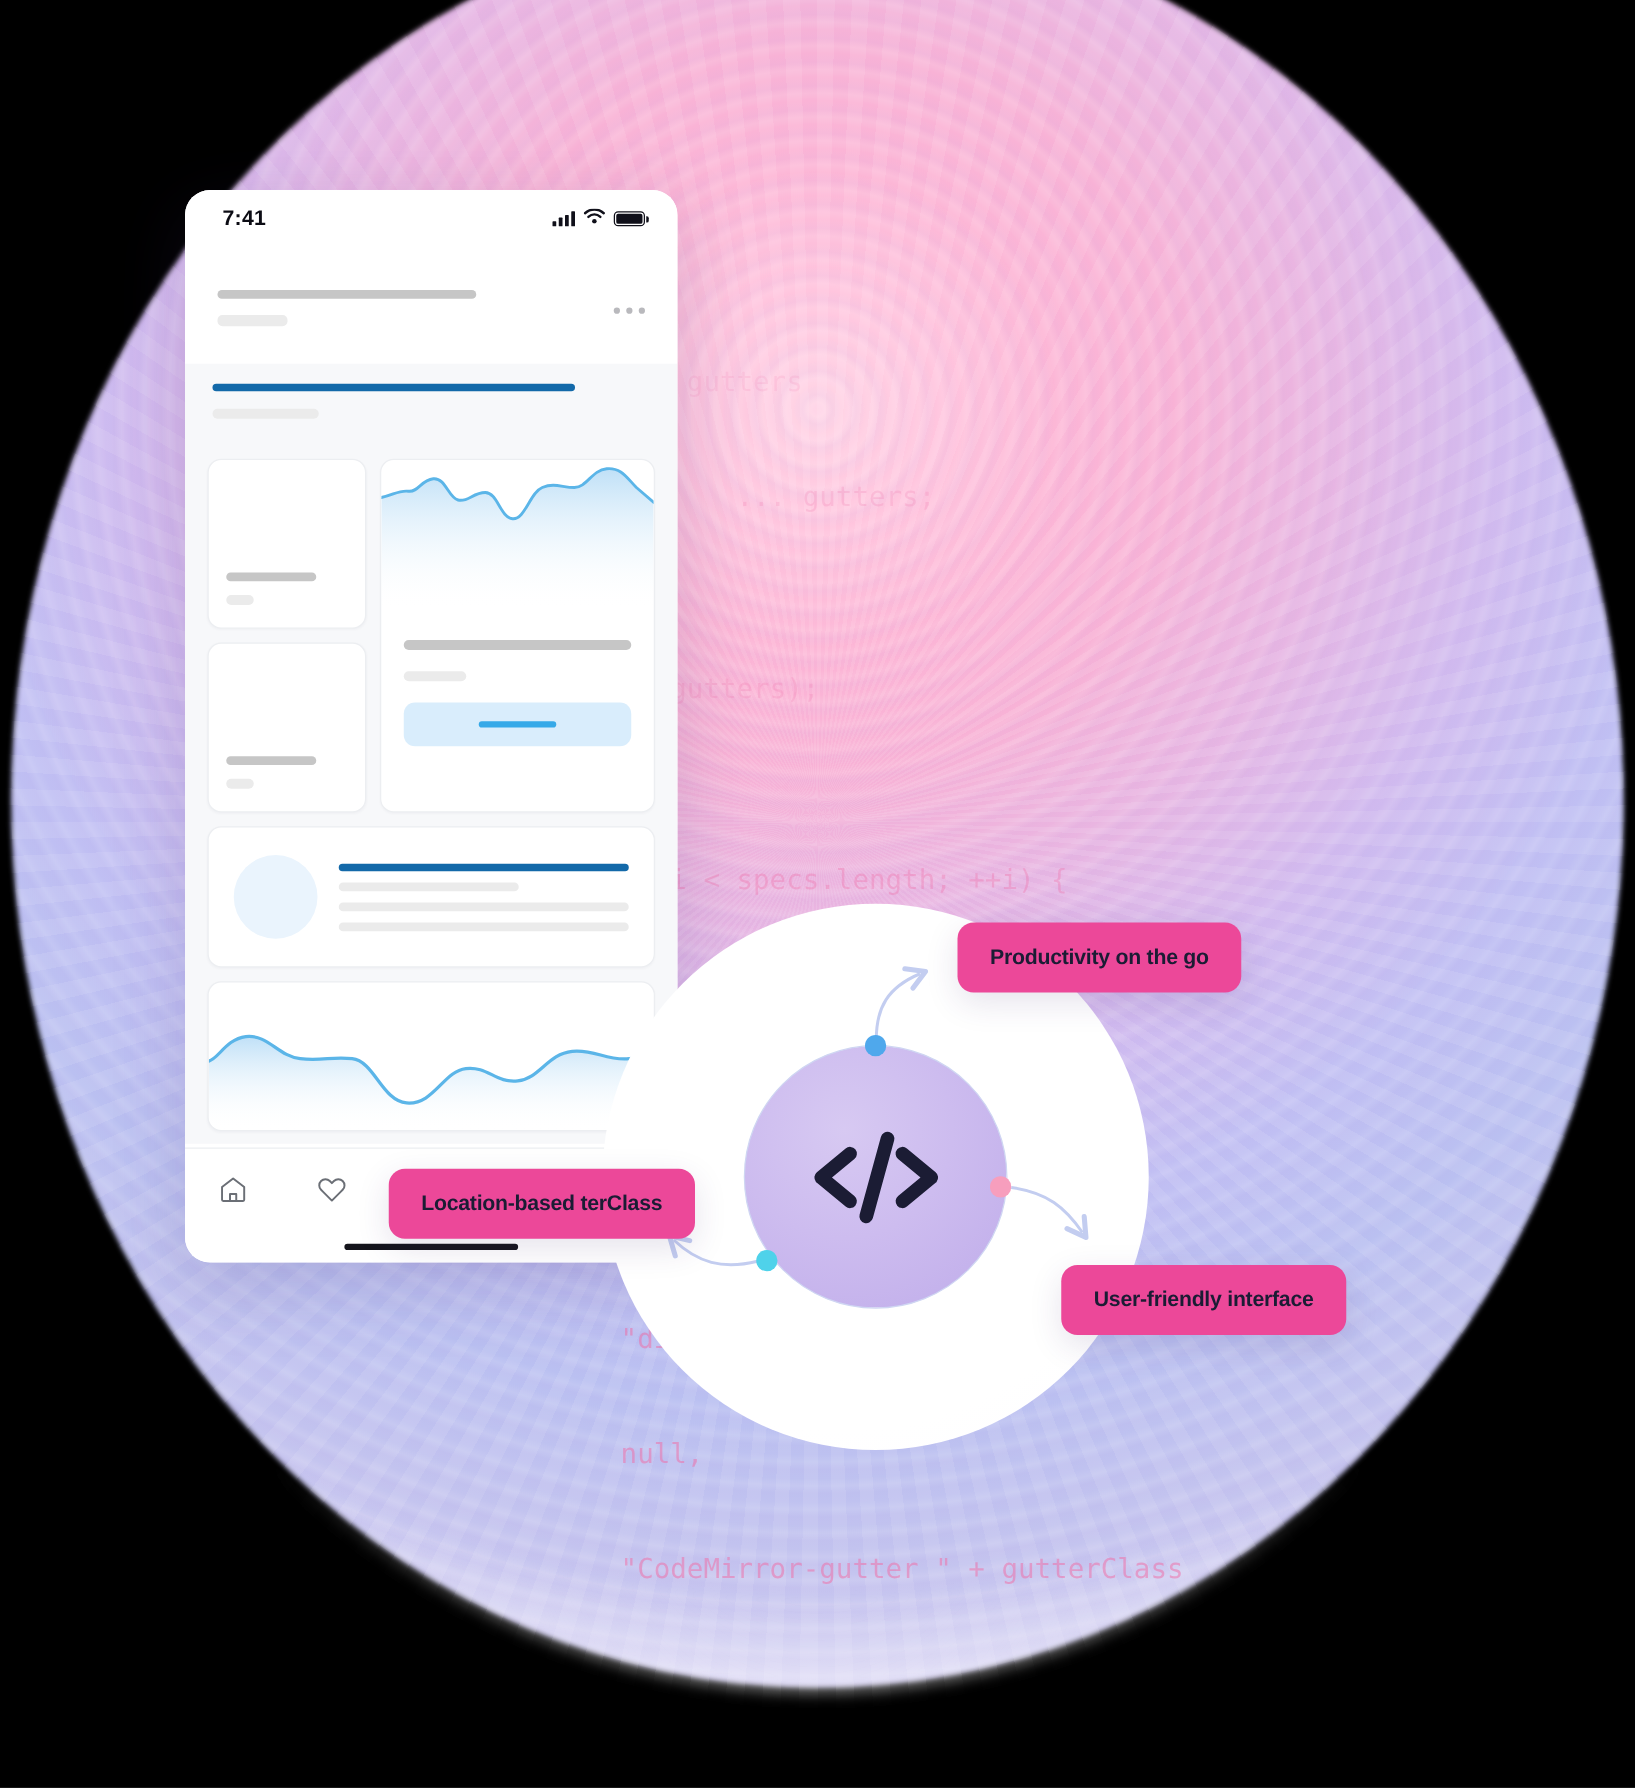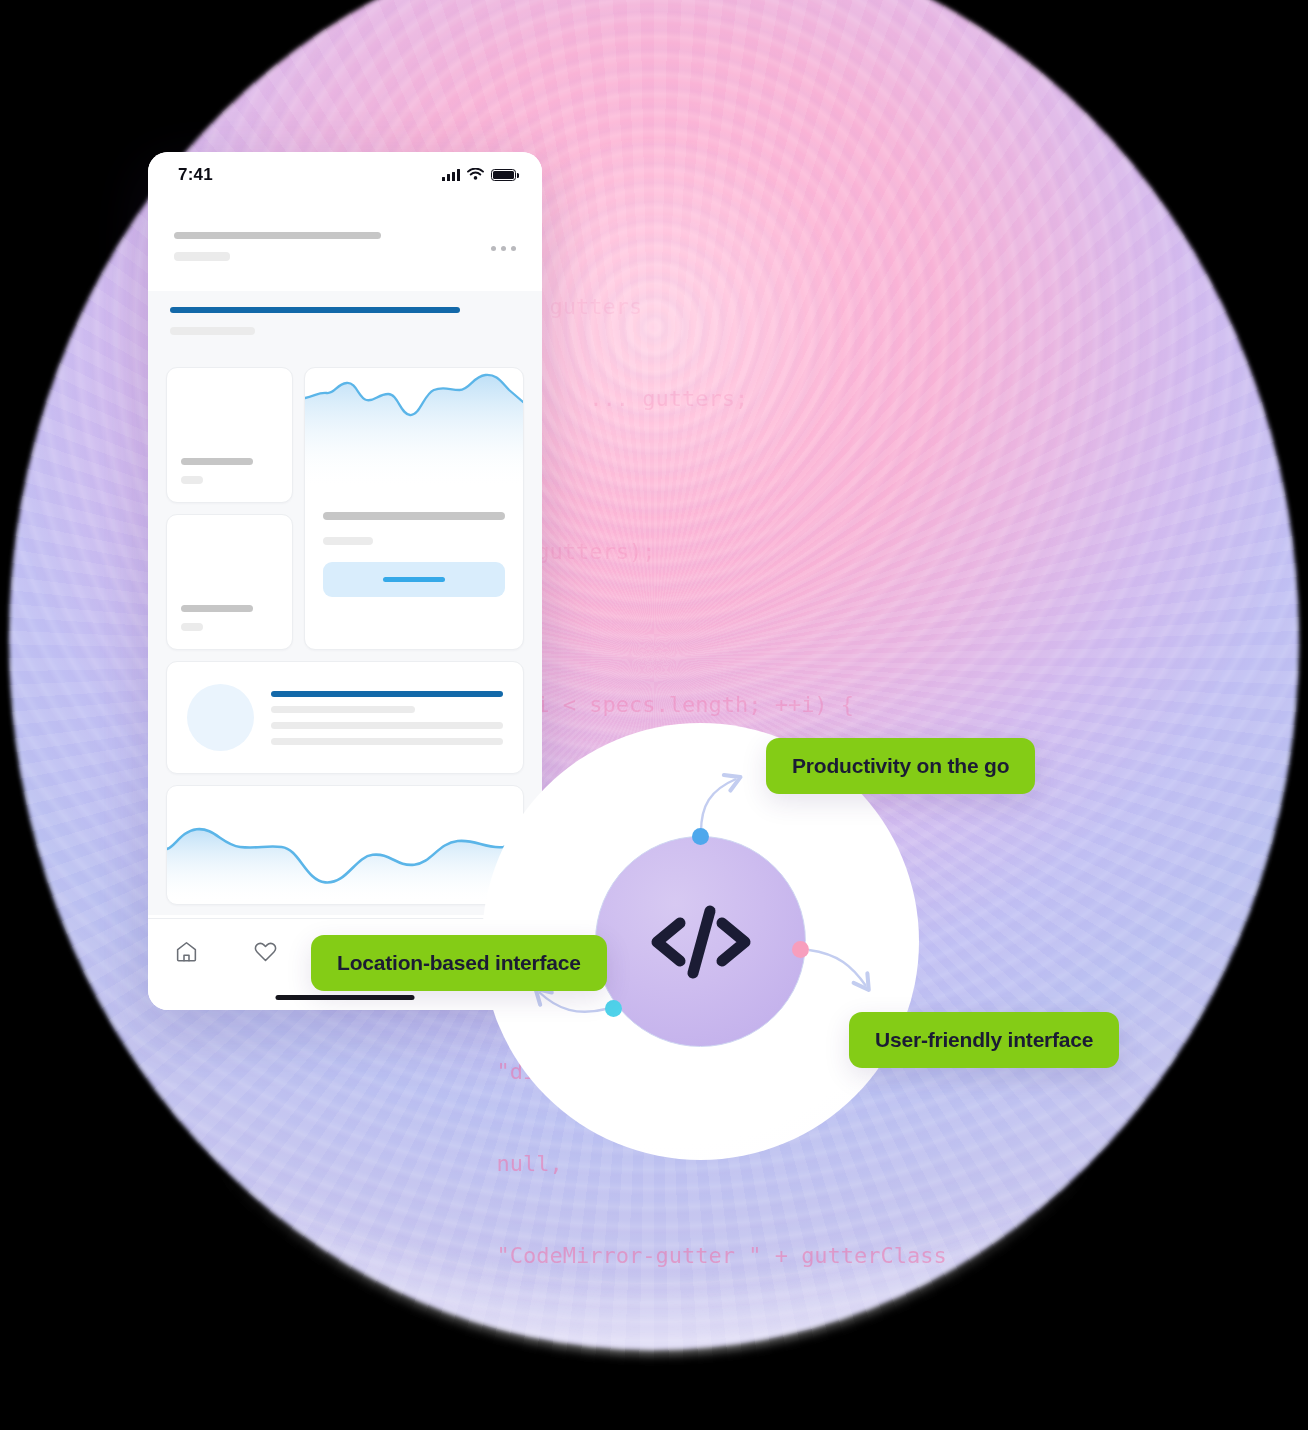--- a/index.html
+++ b/index.html
@@ -292,28 +292,28 @@
 
   .arrows { position: absolute; inset: 0; pointer-events: none; }
 
   .dot { position: absolute; border-radius: 50%; }
   .dot-top   { left: 692px; top: 828px;  width: 17px; height: 17px; background: #4fa8ec; }
   .dot-right { left: 792px; top: 941px;  width: 17px; height: 17px; background: #f79ebd; }
   .dot-left  { left: 605px; top: 1000px; width: 17px; height: 17px; background: #4fd2ea; }
 
   .callout {
     position: absolute;
-    background: #84cc16;
+    background: #ec4899;
     border-radius: 13px;
     box-shadow: 0 8px 26px rgba(60,40,110,.13);
     display: flex;
     align-items: center;
     padding: 0 26px;
     height: 56px;
-    font-size: 21px;
+    font-size: 17px;
     font-weight: bold;
     color: #1b1c34;
     letter-spacing: -.2px;
     white-space: nowrap;
   }
   .c-prod { left: 766px; top: 738px; }
   .c-loc  { left: 311px; top: 935px; }
   .c-user { left: 849px; top: 1012px; }
 </style>
 </head>
@@ -525,19 +525,19 @@
   </div>
 
   <div class="dot dot-top"></div>
   <div class="dot dot-right"></div>
   <div class="dot dot-left"></div>
 
   <div class="callout c-prod">
     <span>Productivity on the go</span>
   </div>
   <div class="callout c-loc">
-    <span>Location-based interface</span>
+    <span>Location-based terClass</span>
   </div>
   <div class="callout c-user">
     <span>User-friendly interface</span>
   </div>
 
 </div>
 
 </body></html>

